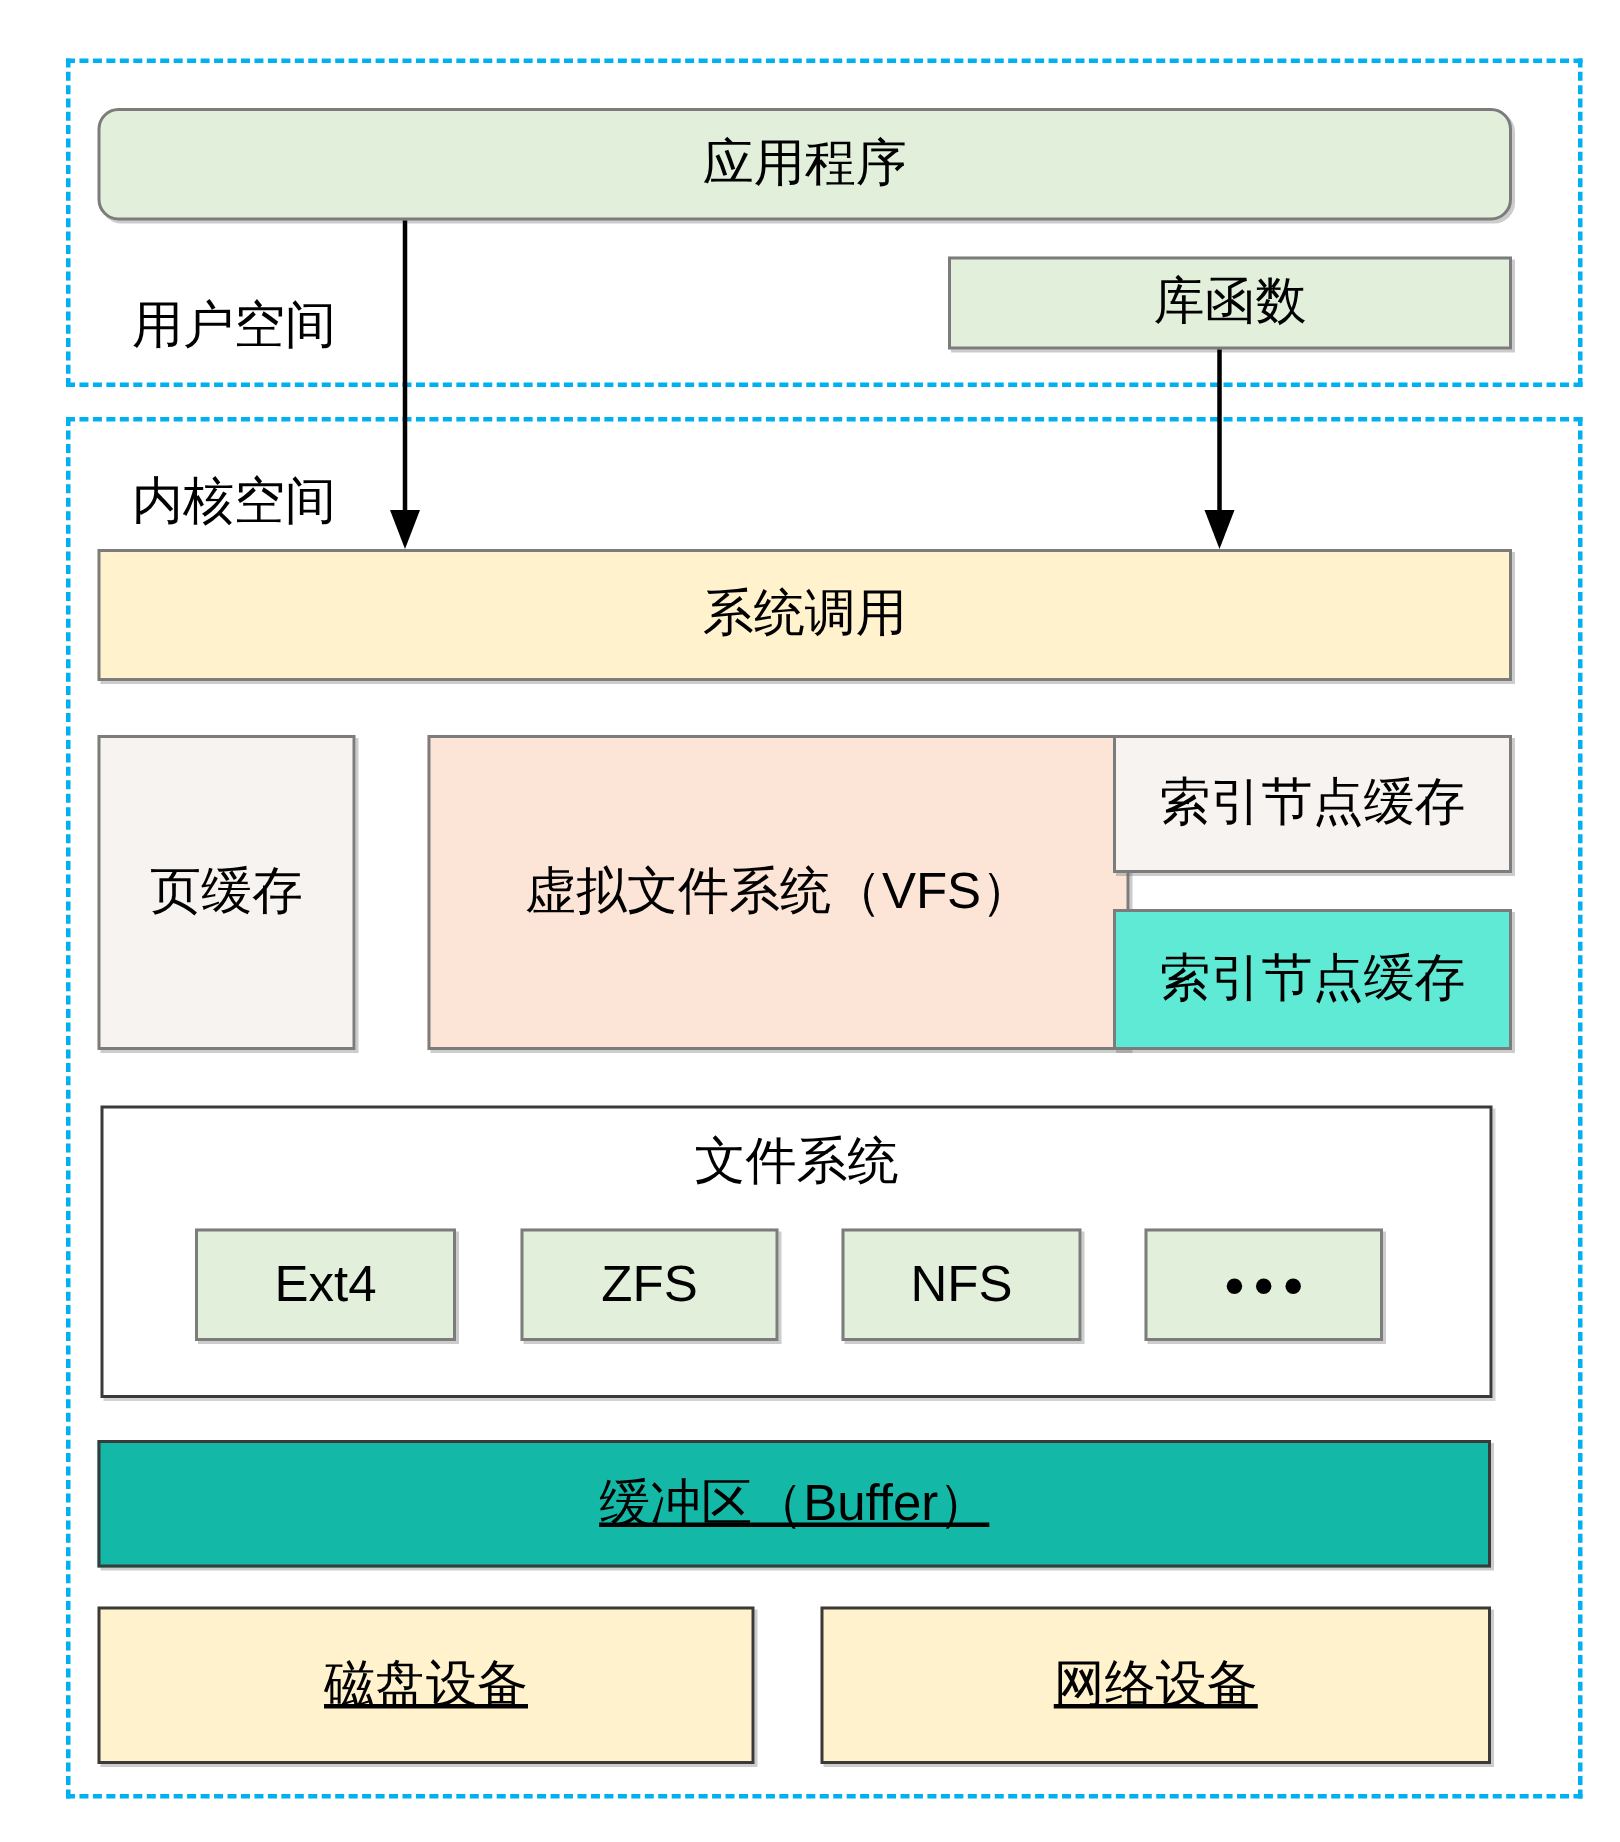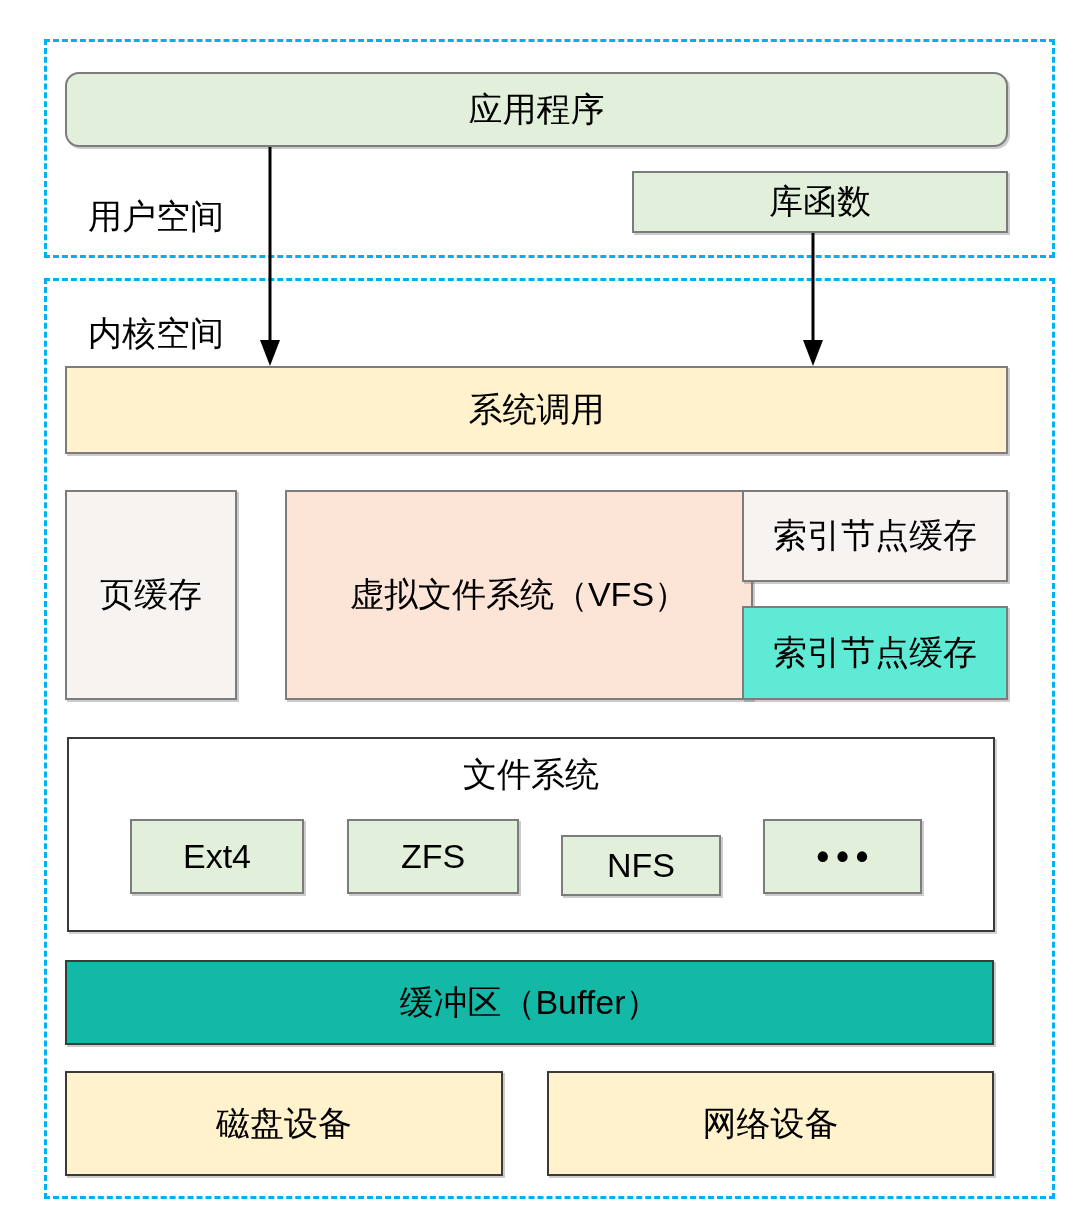--- a/index.html
+++ b/index.html
@@ -21,21 +21,21 @@
   .region-kernel { left:44px; top:278px; width:1011px; height:921px; }
 
   .box {
     position:absolute;
     display:flex; align-items:center; justify-content:center;
     font-size:34px; line-height:1.15;
     text-align:center;
     box-shadow:2px 2px 0 rgba(110,110,110,0.35);
   }
   .b-gray { border:2px solid #7C7C7C; }
-  .b-dark { border:2px solid #3A3A3A; }
+  .b-dark { border:2px solid #3A3A3A;text-decoration:underline; }
 
   .bg-green  { background:#E2EFDA; }
   .bg-yellow { background:#FFF2CC; }
   .bg-peach  { background:#FCE4D6; }
   .bg-off    { background:#F6F3F0; }
   .bg-gray   { background:#5eead4; }
   .bg-blue   { background:#14b8a6; }
   .bg-white  { background:#FFFFFF; }
 
   .box-app     { left:65px;  top:72px;   width:943px; height:75px;border-radius:14px; }
@@ -45,21 +45,21 @@
   .box-vfs     { left:257px; top:490px;  width:468px; height:210px;margin-left:28px; }
   .box-dentry  { left:742px; top:490px;  width:266px; height:92px; }
   .box-inode   { left:742px; top:606px;  width:266px; height:94px; }
 
   .box-fs      { left:67px;  top:737px;  width:928px; height:195px;
                  display:block; box-shadow:2px 2px 0 rgba(110,110,110,0.3); }
   .fs-title    { position:absolute; left:0; right:0; top:16px;
                  text-align:center; font-size:34px; }
   .box-ext4 { left:61px;  top:80px; width:174px; height:75px; }
   .box-zfs  { left:278px; top:80px; width:172px; height:75px; }
-  .box-nfs  { left:492px; top:96px; width:160px; height:61px; }
+  .box-nfs  { left:492px; top:80px; width:160px; height:75px; }
   .box-dots { left:694px; top:80px; width:159px; height:75px;
               font-weight:700; letter-spacing:7px; font-size:36px; }
   .box-dots span { padding-left:7px; }
 
   .box-buffer { left:65px;  top:960px;  width:929px; height:85px; }
   .box-disk   { left:65px;  top:1071px; width:438px; height:105px; }
   .box-net    { left:547px; top:1071px; width:447px; height:105px; }
 
   .space-label {
     position:absolute;

